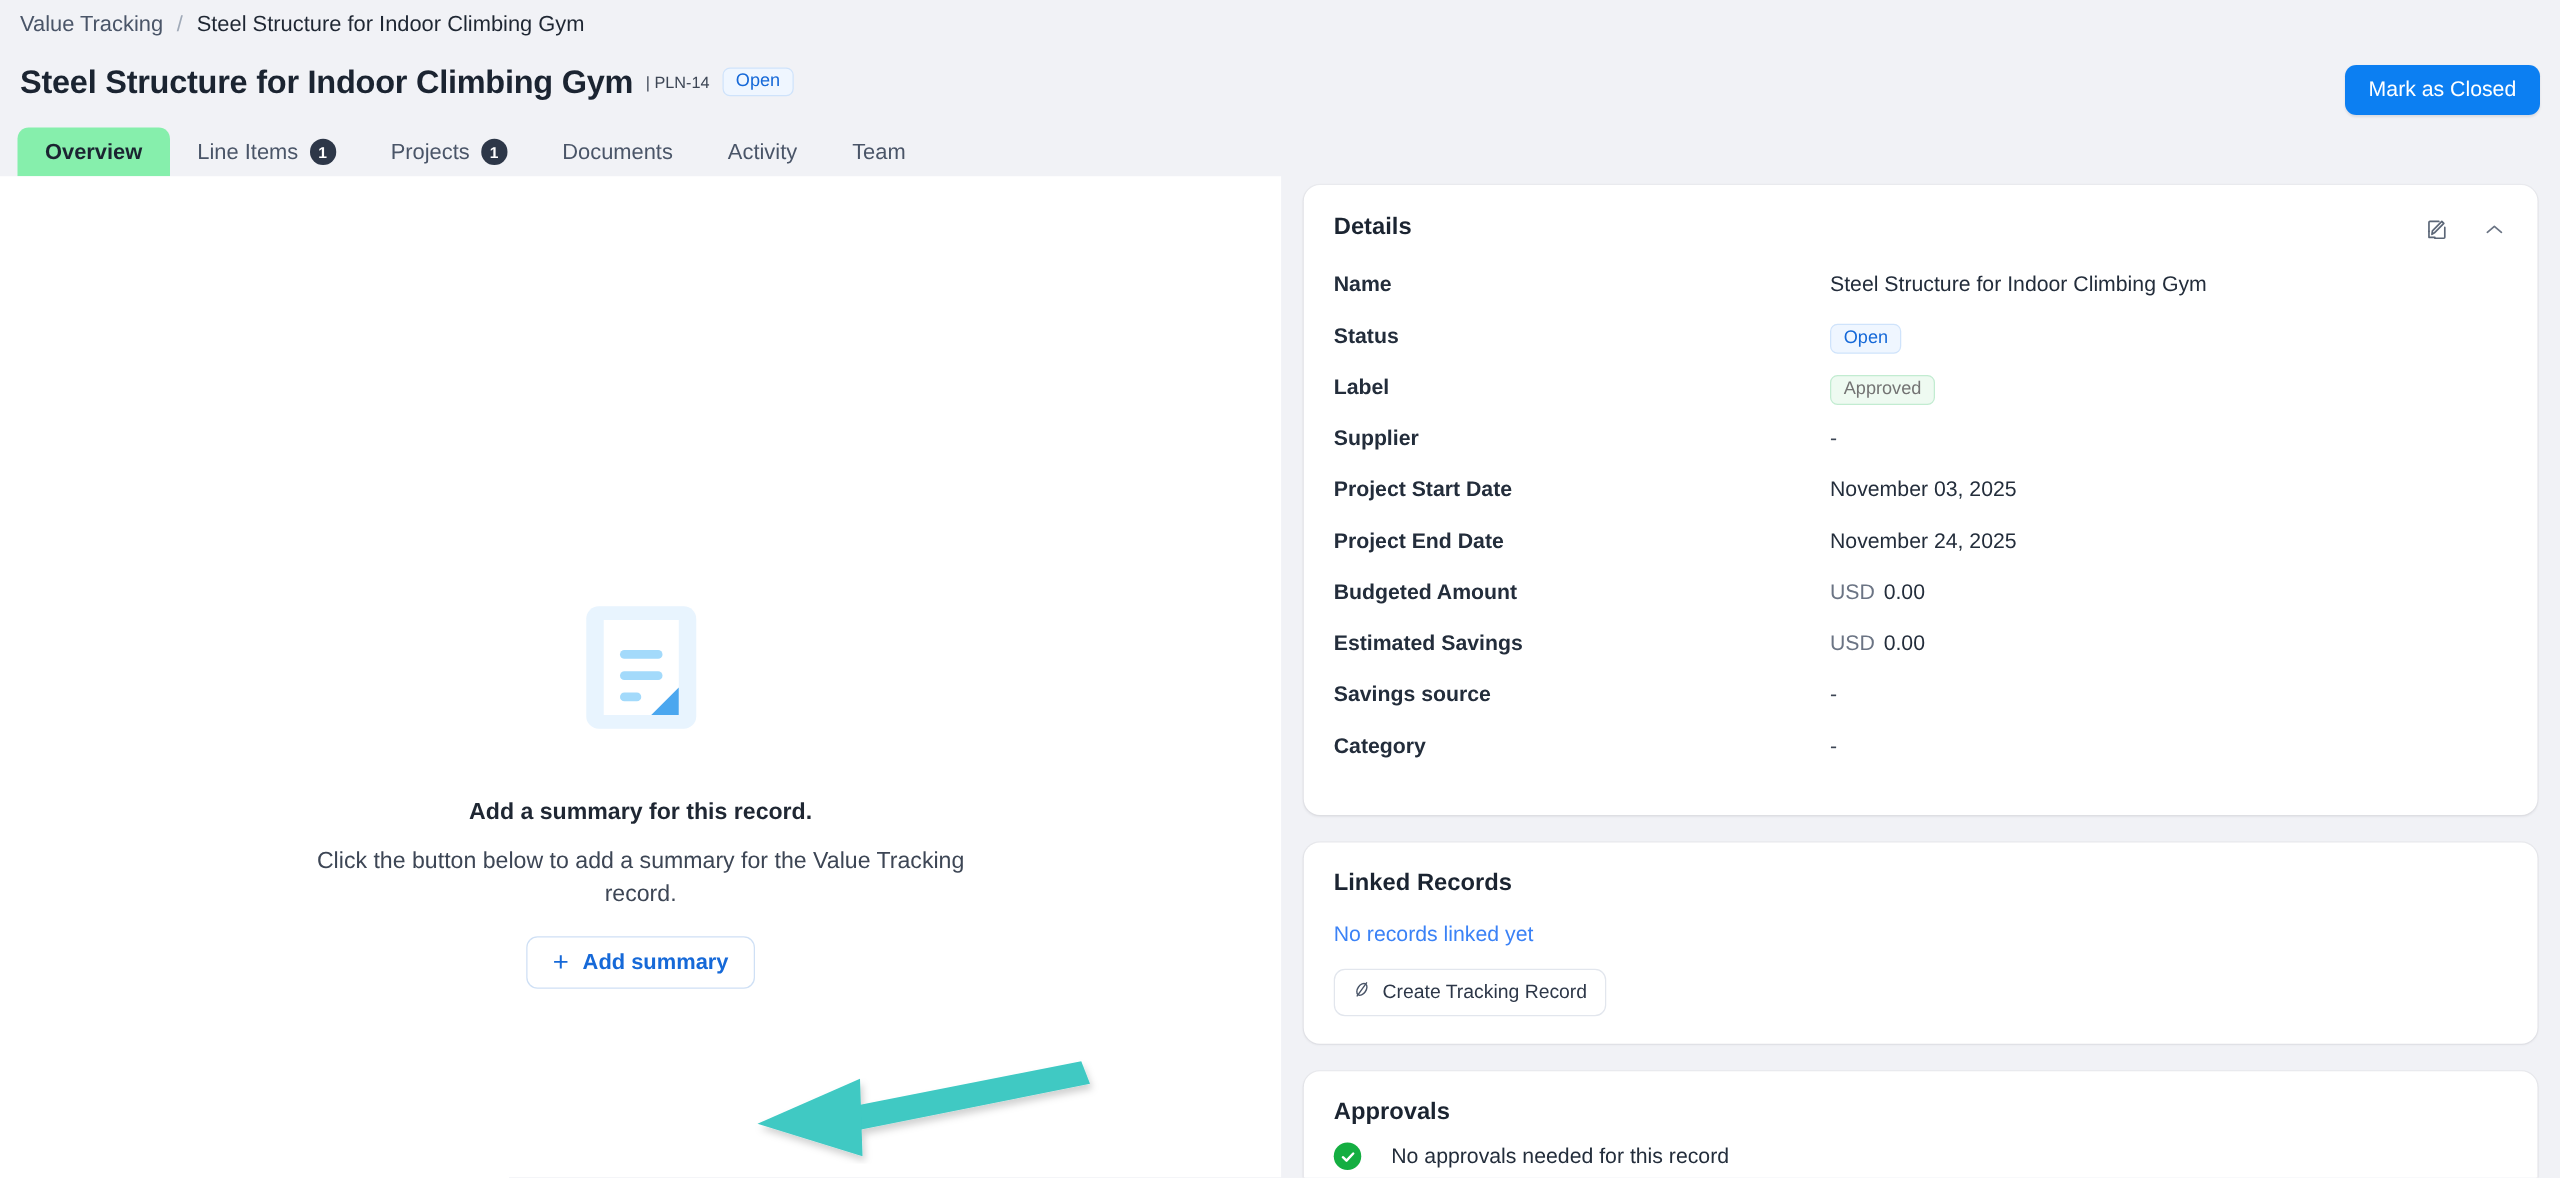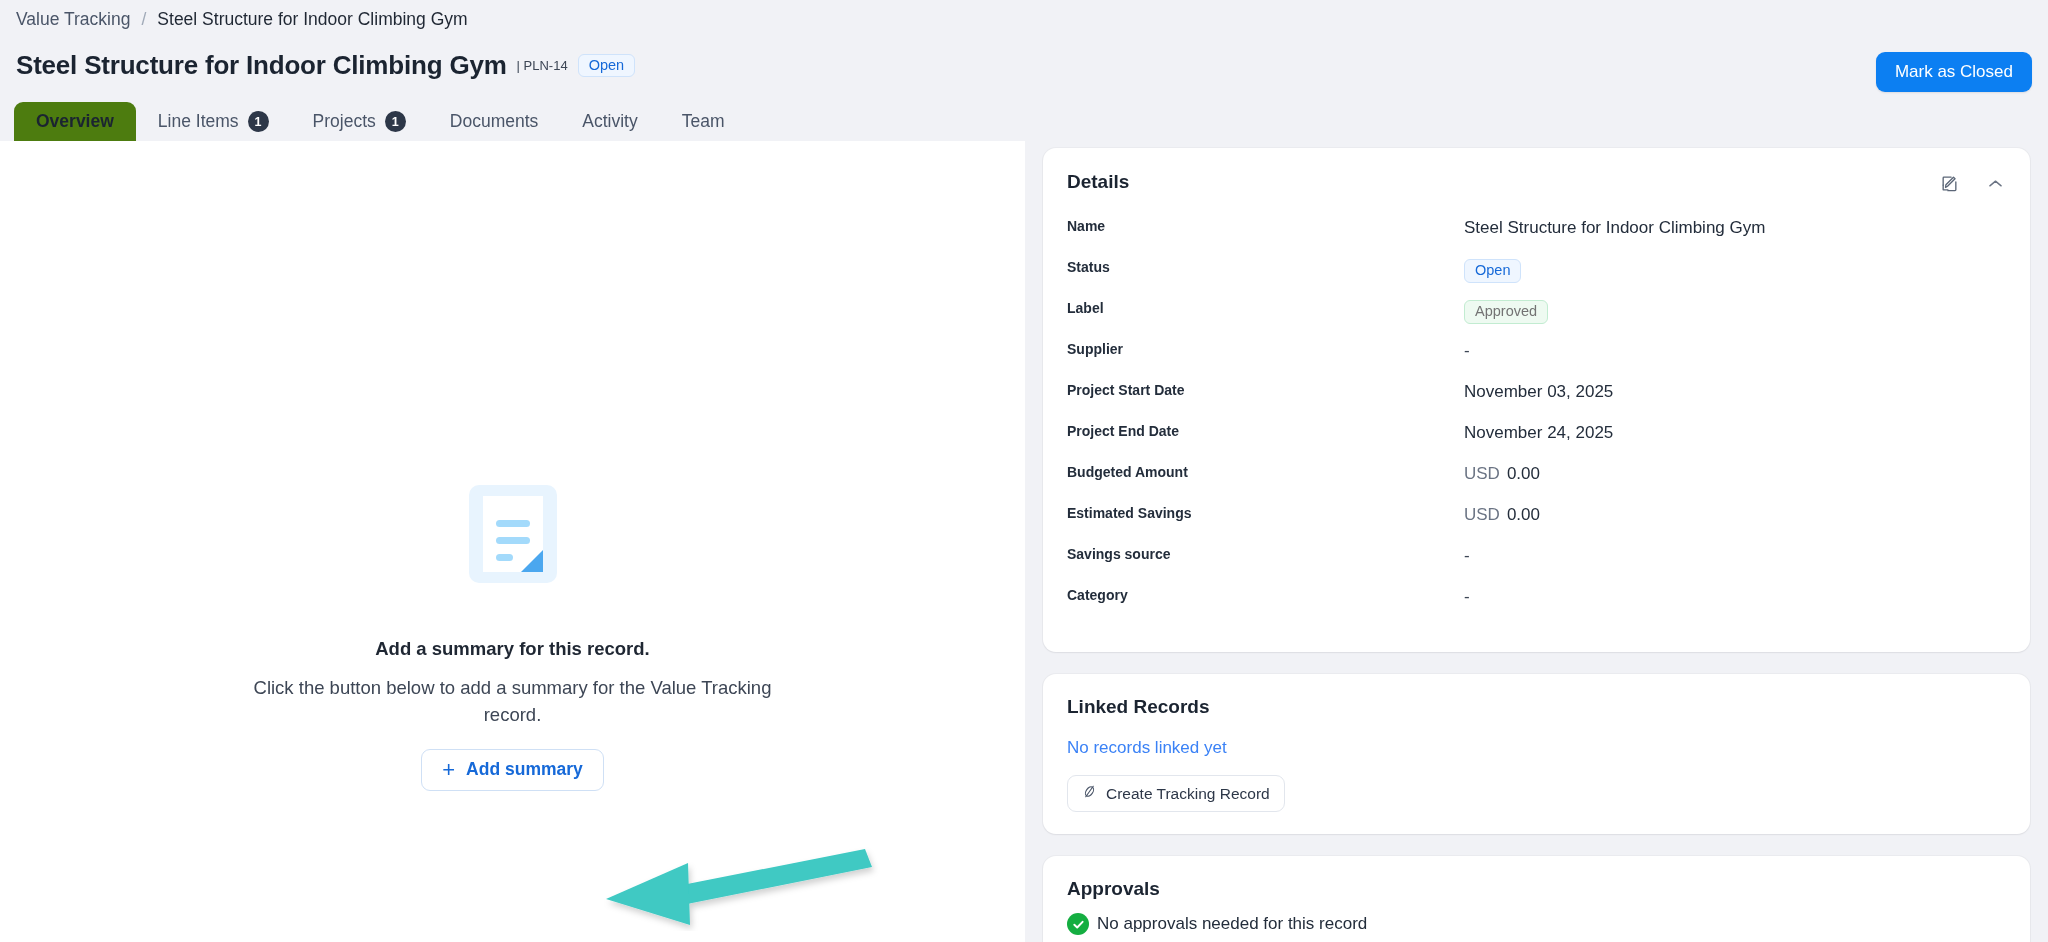--- a/index.html
+++ b/index.html
@@ -98,21 +98,21 @@
     gap: 9px;
     height: 39px;
     padding: 0 22px;
     font-size: 17.5px;
     color: #4a5568;
     cursor: pointer;
     border-radius: 9px 9px 0 0;
     white-space: nowrap;
   }
   .tab.active {
-    background: #4d7c0f;
+    background: #86efac;
     color: #1b2431;
     font-weight: bold;
   }
   .tab-count {
     display: inline-flex;
     align-items: center;
     justify-content: center;
     min-width: 21px; height: 21px;
     border-radius: 50%;
     background: #2d3748;
@@ -250,21 +250,21 @@
   }
 
   .detail-rows { margin-top: 22px; }
   .detail-row {
     display: flex;
     align-items: flex-start;
     height: 41px;
   }
   .detail-label {
     width: 397px;
-    font-size: 14px;
+    font-size: 17px;
     font-weight: bold;
     color: #232d3b;
     padding-top: 2px;
   }
   .detail-value {
     font-size: 17px;
     color: #232d3b;
     padding-top: 2px;
   }
   .detail-value.dash { color: #3d4655; }
@@ -313,21 +313,21 @@
     color: #2d3748;
     cursor: pointer;
     font-family: "Liberation Sans", sans-serif;
   }
 
   .card-approvals { margin-top: 22px; padding: 22px 24px 26px 24px; }
   .approvals-row {
     margin-top: 13px;
     display: flex;
     align-items: center;
-    gap: 8px;
+    gap: 24px;
   }
   .check-circle {
     width: 22px; height: 22px;
     border-radius: 50%;
     background: #14ae41;
     display: inline-flex;
     align-items: center;
     justify-content: center;
   }
   .approvals-text { font-size: 17px; color: #232d3b; }

